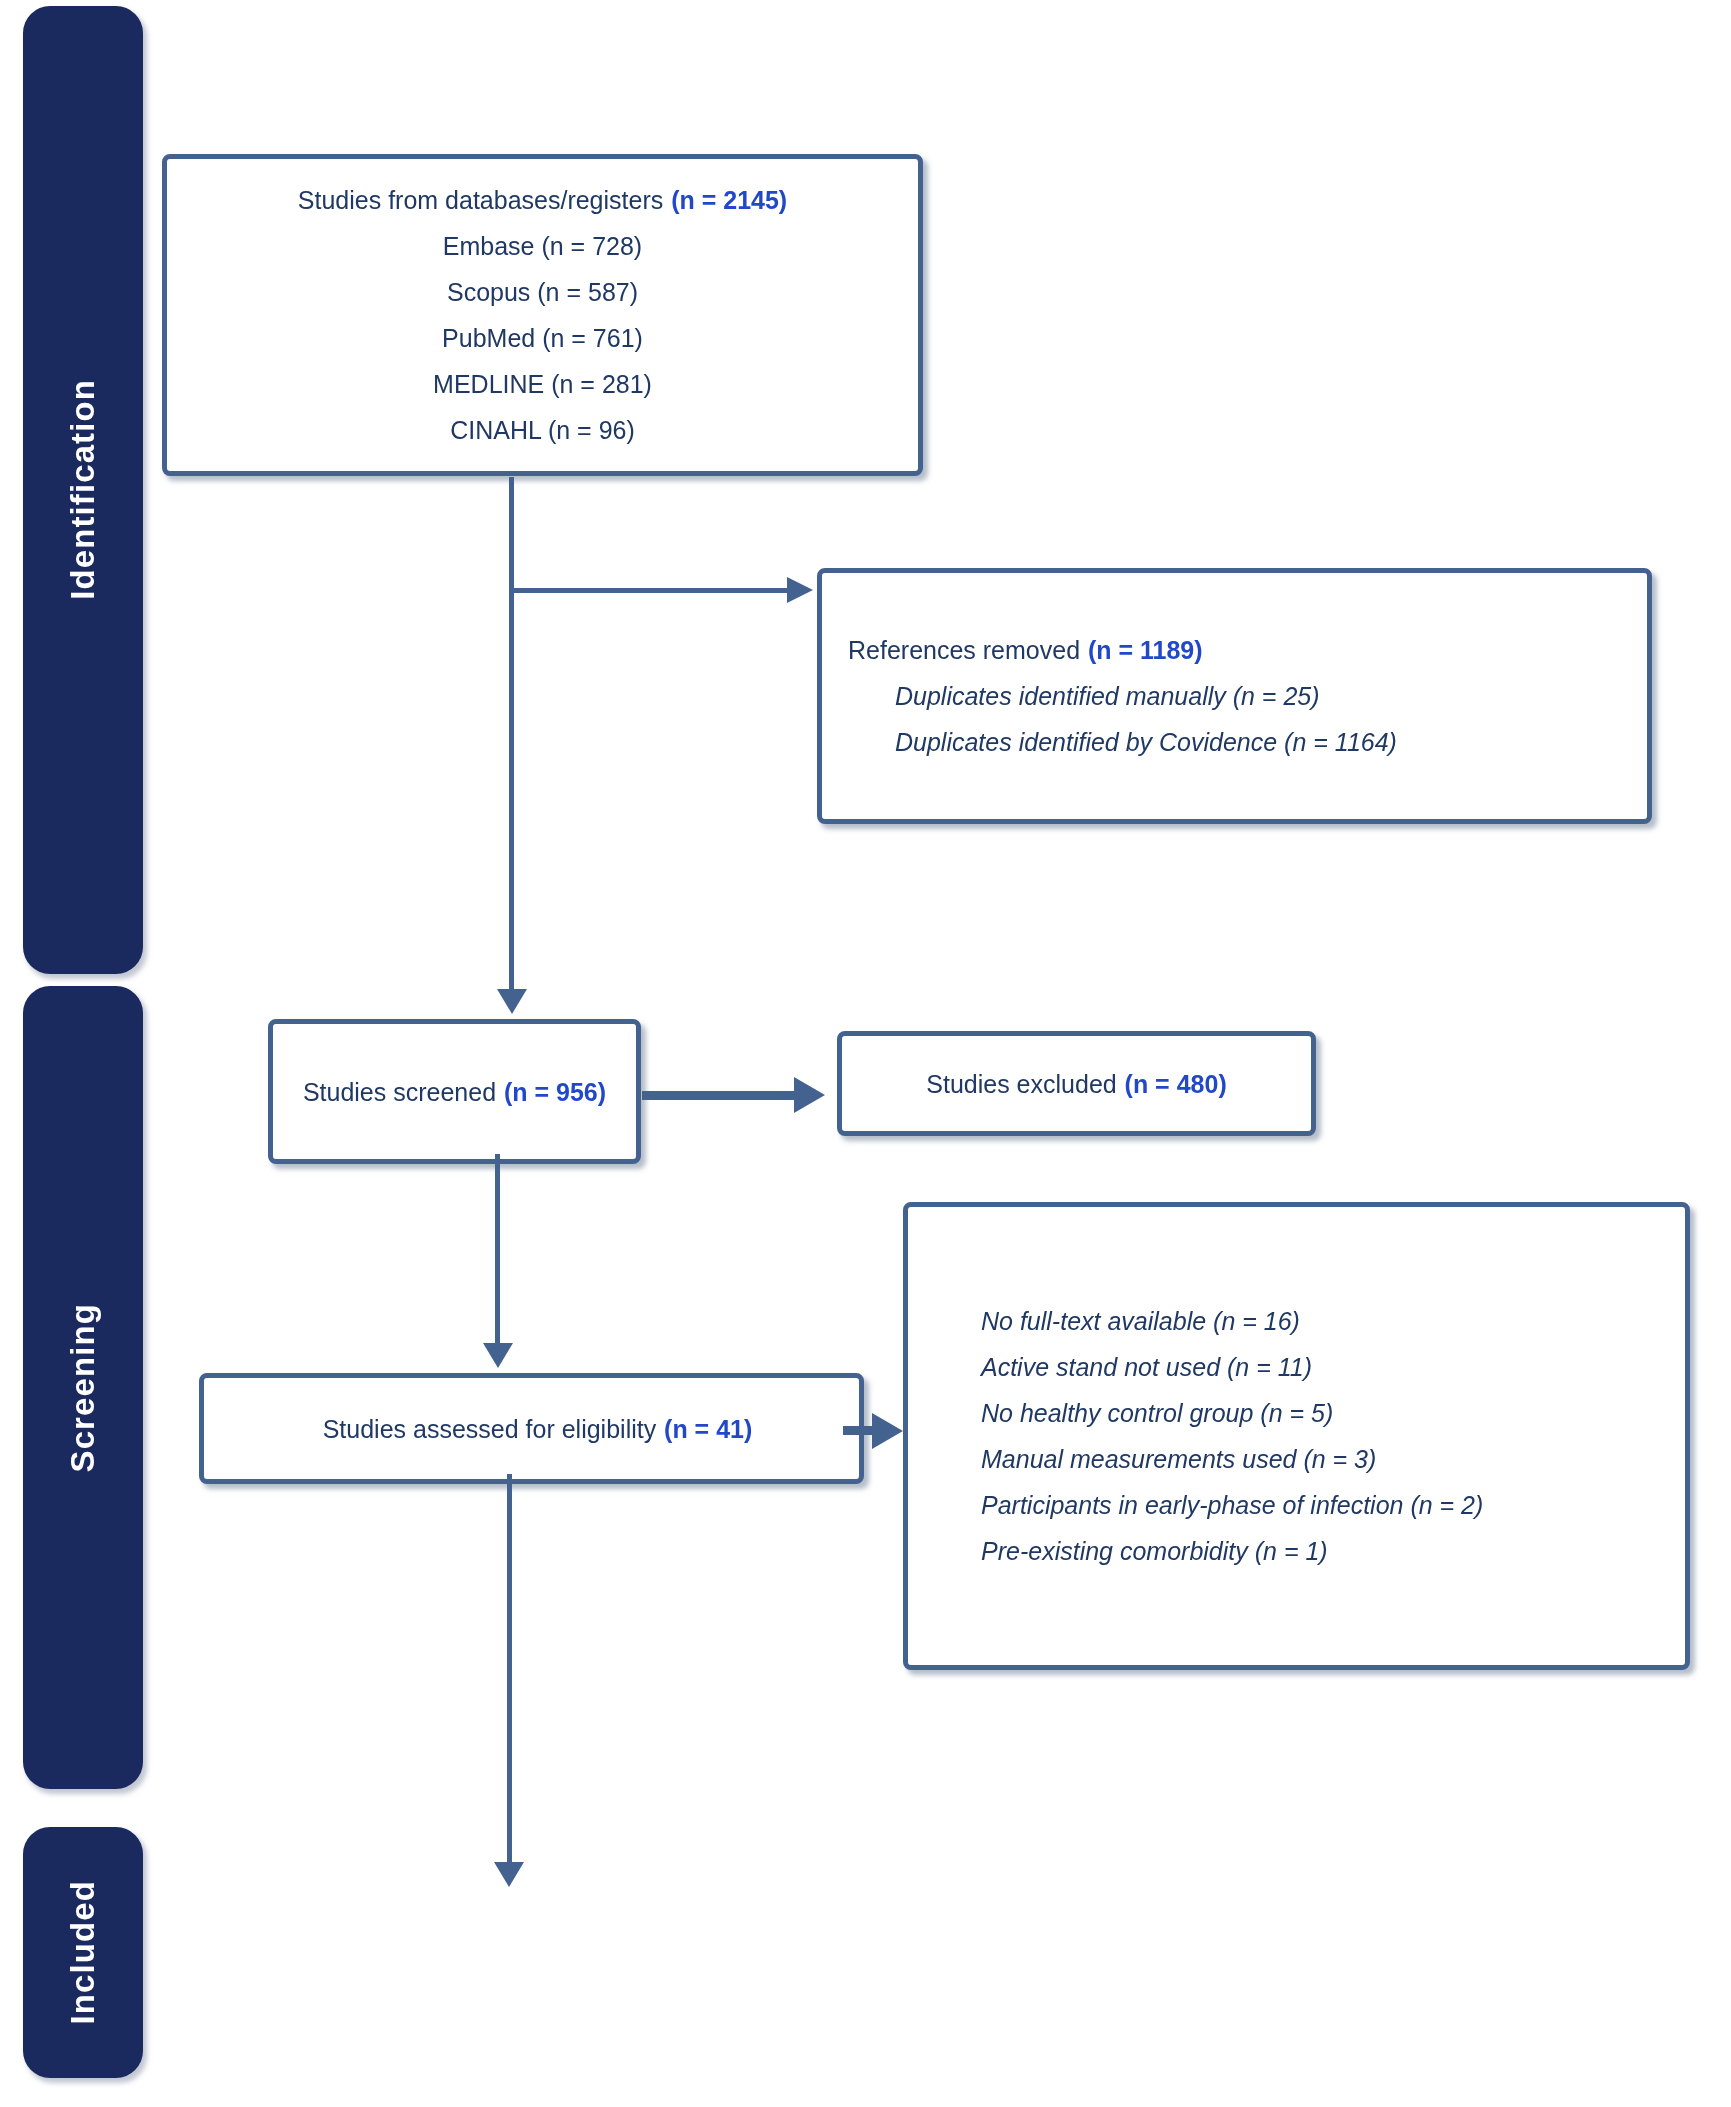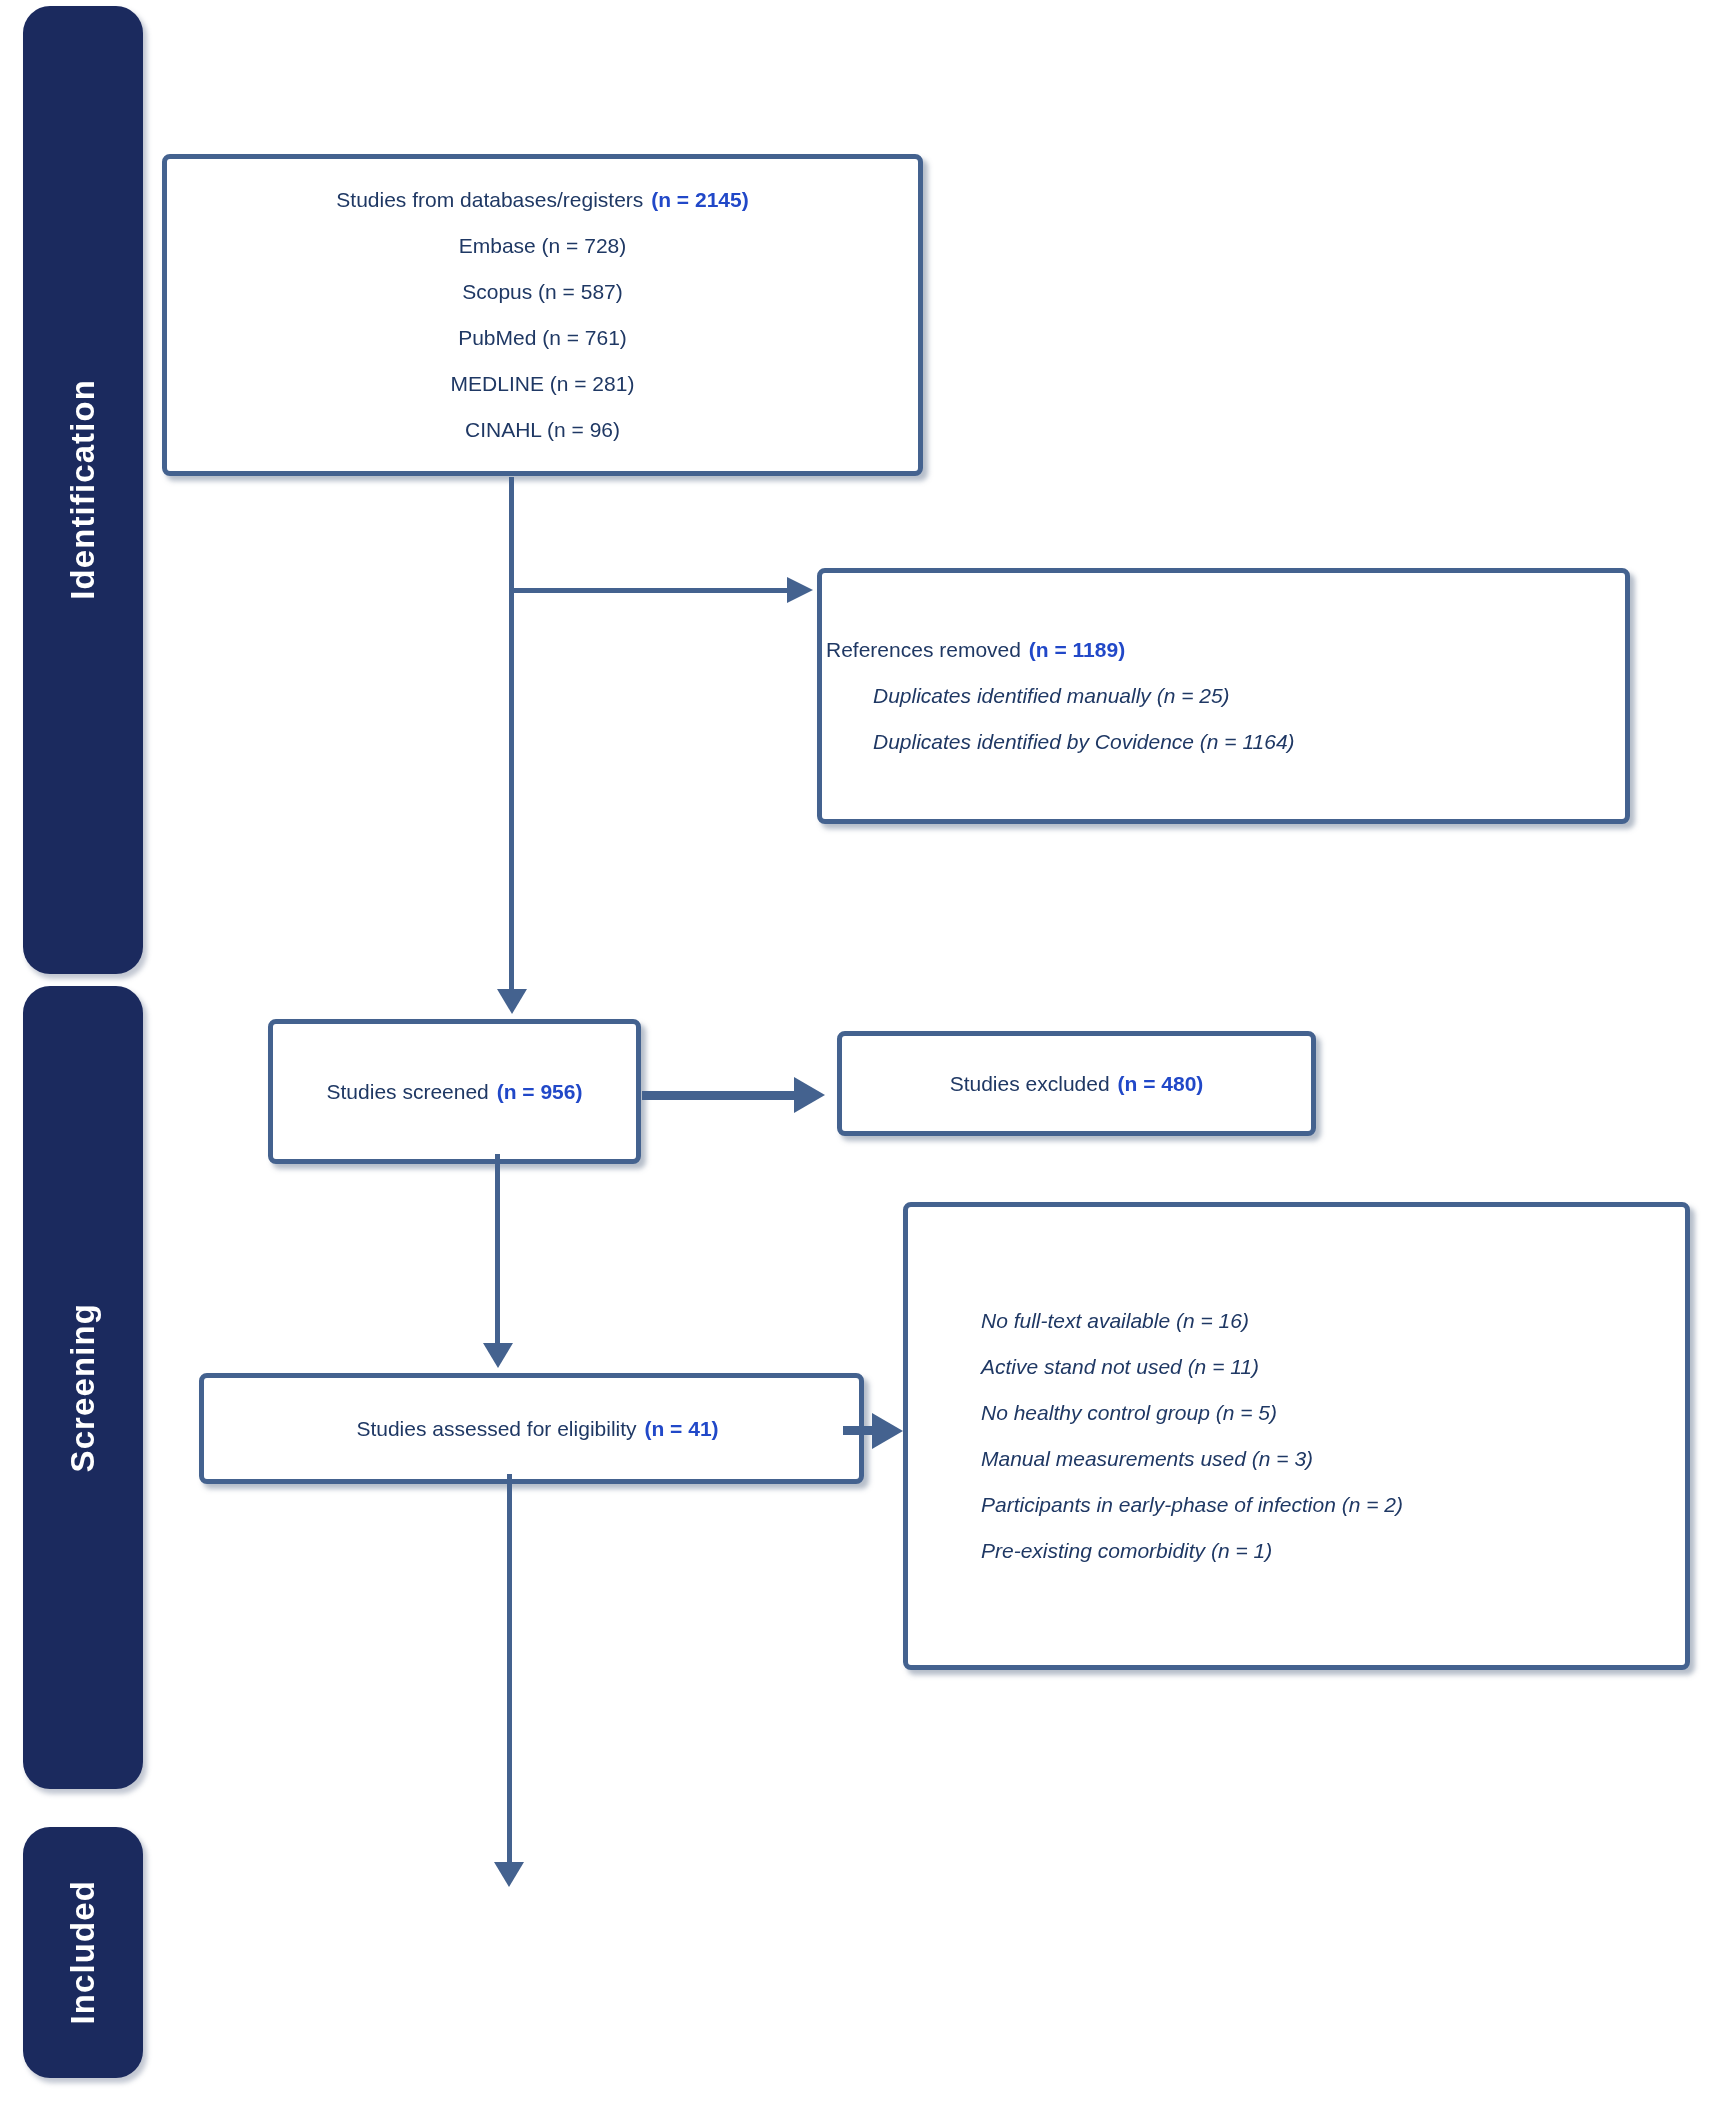--- a/index.html
+++ b/index.html
@@ -28,21 +28,21 @@
     letter-spacing:1.1px;
     white-space:nowrap;
   }
   
   .fbox{
     position:absolute;
     background:#ffffff;
     border:5.6px solid #44628f;
     border-radius:7.9px;
     box-shadow:4.5px 5px 5.6px rgba(110,125,150,.5);
-    font-size:21px;
+    font-size:25px;
     line-height:46px;
     display:flex;flex-direction:column;justify-content:center;
   }
   .fbox.center{align-items:center;text-align:center;}
   .fbox.left{align-items:flex-start;text-align:left;}
   .line{white-space:nowrap;}
   .indent{padding-left:47px;font-style:italic;}
   .count{color:#2148c8;font-weight:700;margin-left:7.9px;}
   
   .vline,.hline{position:absolute;background:#44628f;}
@@ -70,21 +70,21 @@
     <div class="line">
       <span>Studies from databases/registers</span><span class="count">(n = 2145)</span>
     </div>
     <div class="line">Embase (n = 728)</div>
     <div class="line">Scopus (n = 587)</div>
     <div class="line">PubMed (n = 761)</div>
     <div class="line">MEDLINE (n = 281)</div>
     <div class="line">CINAHL (n = 96)</div>
   </div>
 
-  <div class="fbox left" style="left:817px;top:568px;width:799px;height:246px;padding-left:4px;">
+  <div class="fbox left" style="left:817px;top:568px;width:799px;height:246px;padding-left:26px;">
     <div class="line">
       <span>References removed</span><span class="count">(n = 1189)</span>
     </div>
     <div class="line indent">Duplicates identified manually (n = 25)</div>
     <div class="line indent">Duplicates identified by Covidence (n = 1164)</div>
   </div>
 
   <div class="fbox center" style="left:268px;top:1019px;width:363px;height:135px;">
     <div class="line">
       <span>Studies screened</span><span class="count">(n = 956)</span>

